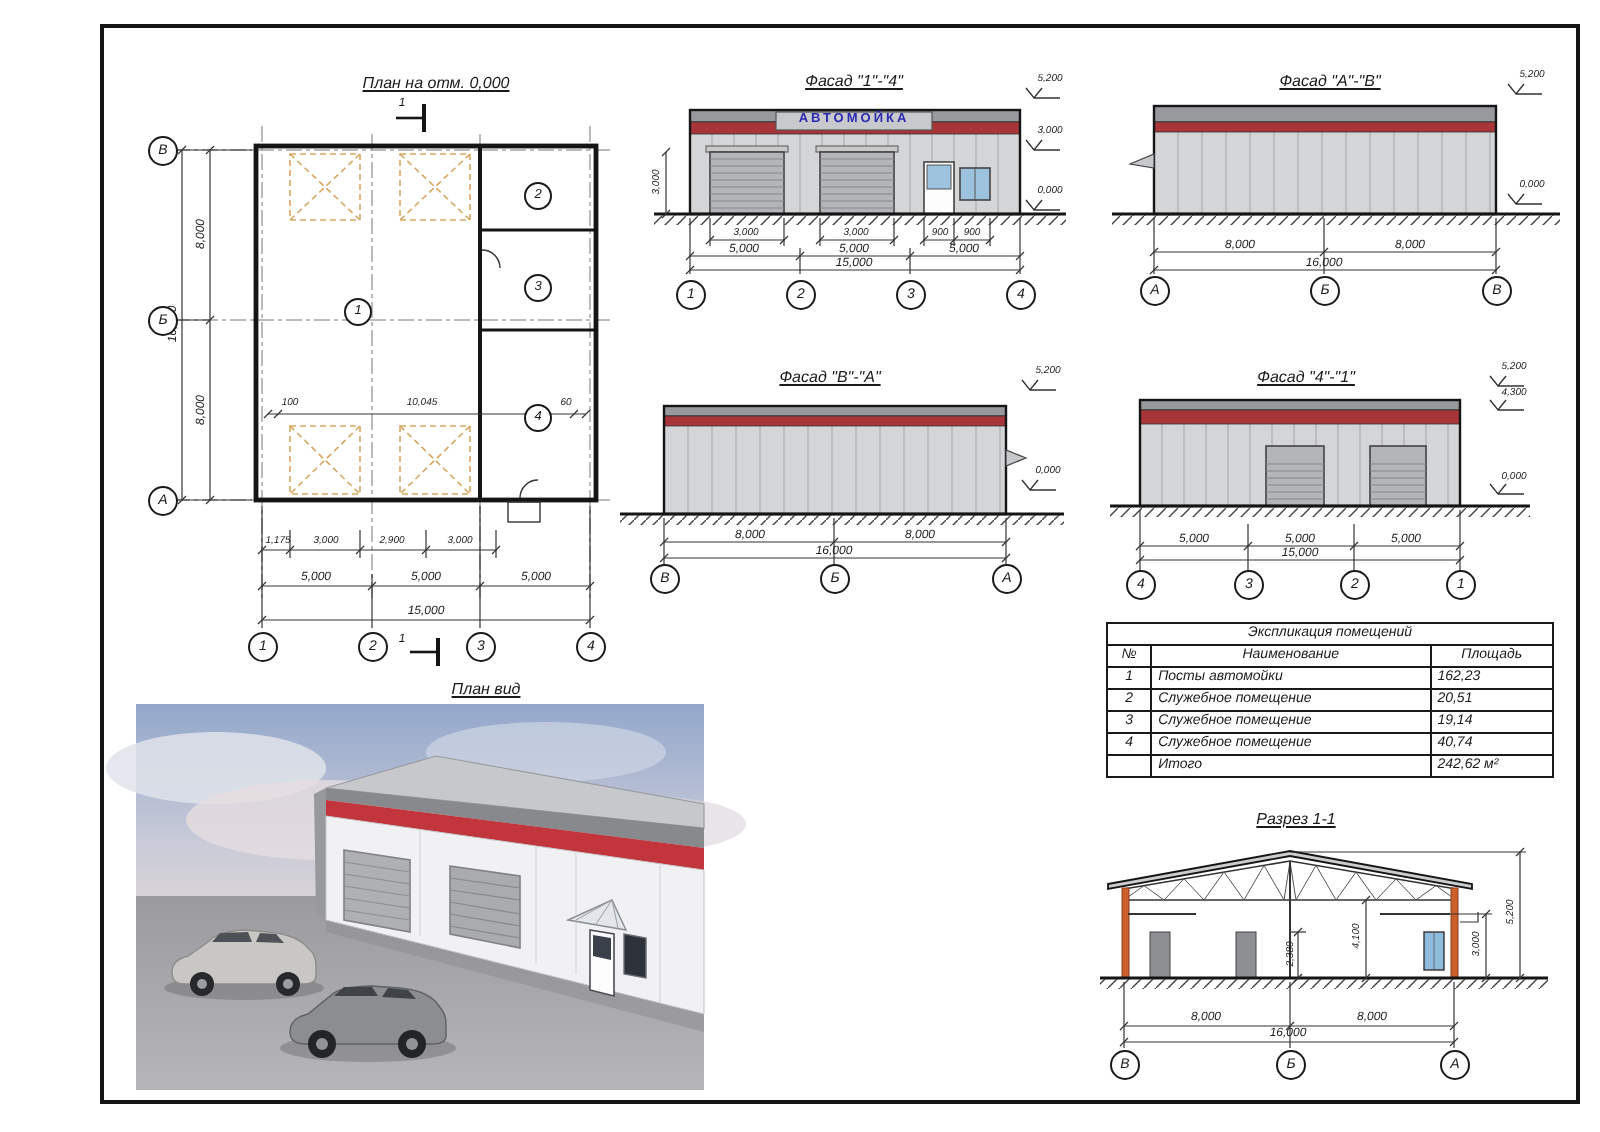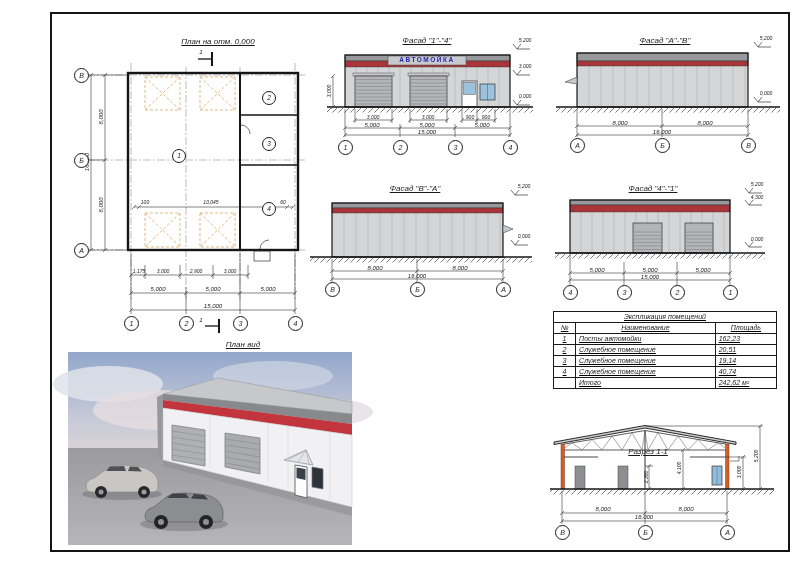--- a/index.html
+++ b/index.html
@@ -1,20 +1,20 @@
 <!DOCTYPE html>
 <html><head>
 <meta charset="utf-8">
 <style>
   html,body{margin:0;padding:0;background:#fff;}
   #sheet{position:relative;width:800px;height:566px;background:#fff;overflow:hidden;
          font-family:"Liberation Sans",sans-serif;}
   #frame{position:absolute;left:50px;top:12px;width:736px;height:536px;
          border:2.5px solid #151515;background:#fff;}
-  .region{position:absolute;text-decoration:underline;}
+  .region{position:absolute;}
   svg{position:absolute;left:0;top:0;overflow:visible;}
   .lbl{position:absolute;transform:translate(-50%,-50%);font:italic 6px/1 "Liberation Sans",sans-serif;
        color:#1a1a1a;white-space:nowrap;z-index:3;}
   .lbl.rot{transform:translate(-50%,-50%) rotate(-90deg);}
   .lbl.small{font-size:5px;}
   .lbl.title{font:italic 8px/1 "Liberation Sans",sans-serif;text-decoration:underline;}
   .ax{position:absolute;width:13px;height:13px;margin:-7px 0 0 -7px;border:1px solid #1a1a1a;
       border-radius:50%;background:#fff;font:italic 7px/13px "Liberation Sans",sans-serif;
       text-align:center;color:#1a1a1a;z-index:3;}
   .room{position:absolute;width:12px;height:12px;margin:-6px 0 0 -6px;border:0.8px solid #1a1a1a;
@@ -449,21 +449,21 @@
     <g stroke="#333" stroke-width="0.6">
       <line x1="14" y1="93" x2="14" y2="126"></line>
           <line x1="97" y1="93" x2="97" y2="126"></line>
           <line x1="179" y1="93" x2="179" y2="126"></line>
       <line x1="14" y1="115" x2="179" y2="115"></line>
       <path d="M12 117 l4 -4 M95 117 l4 -4 M177 117 l4 -4"></path>
       <line x1="14" y1="123" x2="179" y2="123"></line>
           <path d="M12 125 l4 -4 M177 125 l4 -4"></path>
     </g>
   </svg>
-  <span class="lbl title" style="left:100px;top:12px;margin-top:42px;">Разрез 1-1</span>
+  <span class="lbl title" style="left:100px;top:12px;">Разрез 1-1</span>
   <span class="lbl rot small" style="left:98px;top:79px;">2,380</span>
   <span class="lbl rot small" style="left:131px;top:70px;">4,100</span>
   <span class="lbl rot small" style="left:191px;top:74px;">3,000</span>
   <span class="lbl rot small" style="left:208px;top:58px;">5,200</span>
   <span class="lbl" style="left:55px;top:111px;">8,000</span>
   <span class="lbl" style="left:138px;top:111px;">8,000</span>
   <span class="lbl" style="left:96px;top:119px;">16,000</span>
   <div class="ax" style="left:14px;top:134px;">В</div>
   <div class="ax" style="left:97px;top:134px;">Б</div>
   <div class="ax" style="left:179px;top:134px;">А</div>

